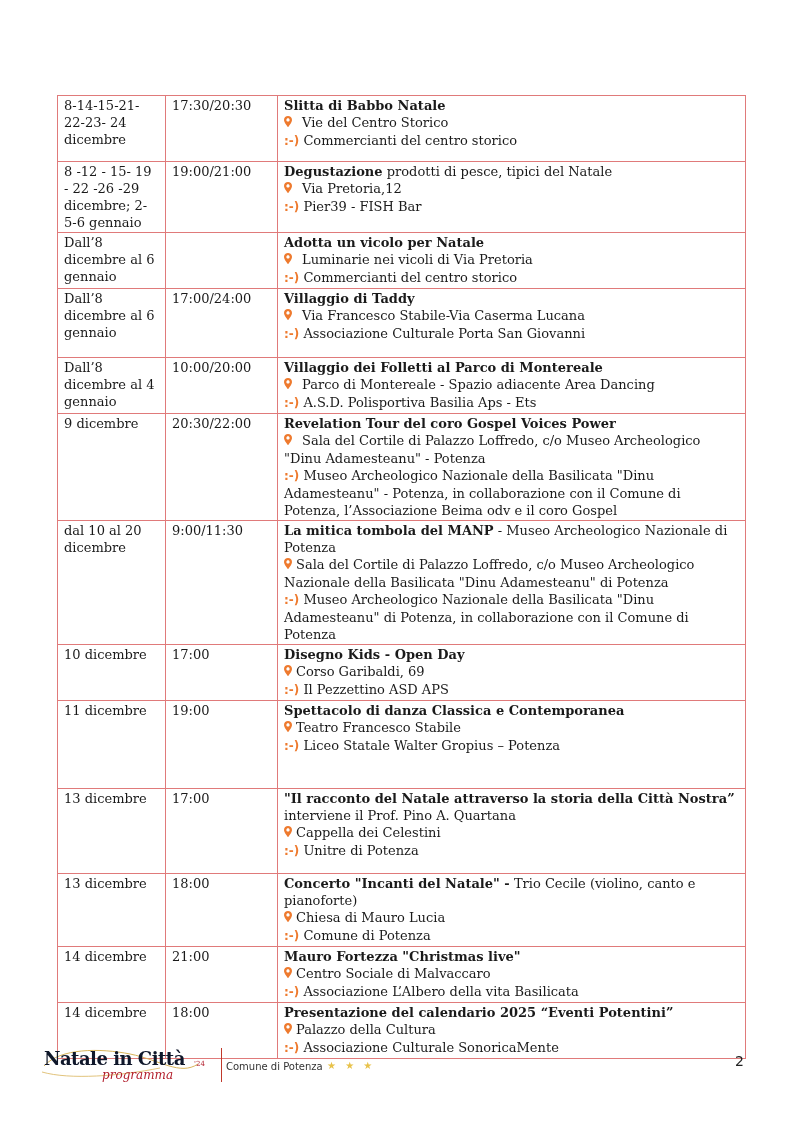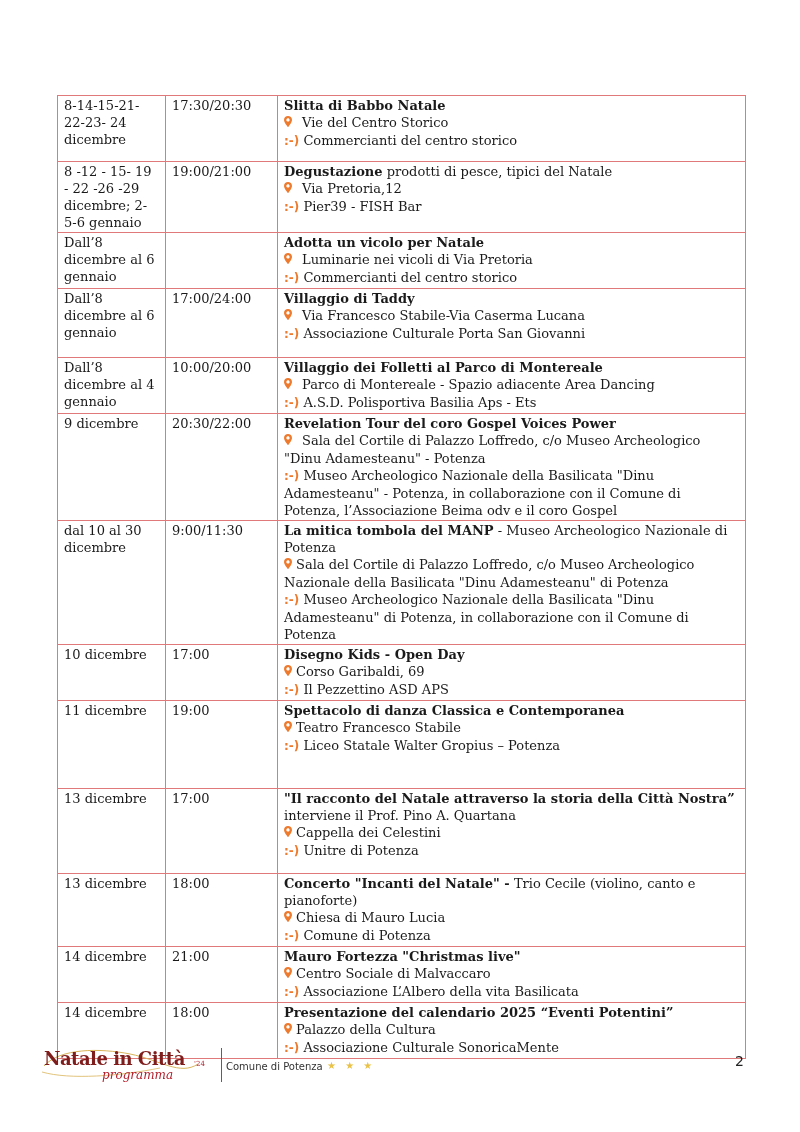--- a/index.html
+++ b/index.html
@@ -11,21 +11,21 @@
   table.events td { border: 1px solid #e07a7a; vertical-align: top; padding: 1px 6px 1px 6px; }
   col.c-date { width: 108px; }
   col.c-time { width: 112px; }
   col.c-desc { width: 468px; }
   .title { font-weight: bold; }
   .pin { color: #ee7a2e; display: inline-block; width: 18px; font-family: "DejaVu Sans", sans-serif; font-size: 11px; }
   .pin.tight { width: 12px; }
   .smile { color: #ee7a2e; font-weight: bold; font-family: "DejaVu Sans", sans-serif; font-size: 12px; }
   .footer { position: absolute; left: 44px; top: 1046px; height: 40px; width: 340px; }
   .logo-natale { position: absolute; left: 0; top: 2px; font-family: "DejaVu Serif", serif;
-    font-weight: bold; color: #7f1d1d; font-size: 18px; letter-spacing: -0.5px; }
+    font-weight: bold; color: #0f172a; font-size: 18px; letter-spacing: -0.5px; }
   .logo-sub { position: absolute; left: 20px; top: 22px; font-family: "DejaVu Serif", serif;
     font-style: italic; color: #b21e2b; font-size: 12px; margin-left: 38px; }
   .logo-year { position: absolute; left: 150px; top: 14px; color: #b21e2b; font-size: 7px; }
   .logo-ribbon { position: absolute; left: -4px; top: 0px; width: 160px; height: 34px; }
   .divider { position: absolute; left: 177px; top: 2px; width: 1px; height: 34px; background: #c0392b; }
   .comune { position: absolute; left: 182px; top: 15px; font-family: "DejaVu Sans", sans-serif;
     font-size: 10px; color: #333; }
   .stars { position: absolute; left: 283px; top: 14px; color: #e8c24a; font-size: 10px; letter-spacing: 3px; }
   .page-num { position: absolute; left: 735px; top: 1053px; font-family: "DejaVu Sans", sans-serif;
     font-size: 14px; color: #222; }
@@ -113,21 +113,21 @@
         <div><span class="title">Revelation Tour del coro Gospel Voices Power</span><span></span></div>
 
         <div><span class="pin"><svg width="8" height="11" viewBox="0 0 8 11">
                   <path d="M4 0C1.8 0 0 1.7 0 3.9 0 6.7 4 11 4 11s4-4.3 4-7.1C8 1.7 6.2 0 4 0zm0 5.5c-.9 0-1.6-.7-1.6-1.6S3.1 2.3 4 2.3s1.6.7 1.6 1.6S4.9 5.5 4 5.5z" fill="#ee7a2e"></path>
                 </svg></span><span>Sala del Cortile di Palazzo Loffredo, c/o Museo Archeologico "Dinu Adamesteanu" - Potenza</span></div>
         <div><span class="smile">:-)</span> <span>Museo Archeologico Nazionale della Basilicata "Dinu Adamesteanu" - Potenza, in collaborazione con il Comune di Potenza, l’Associazione Beima odv e il coro Gospel</span></div>
       </td>
     </tr>
 
     <tr style="height: 120px;">
-      <td><span>dal 10 al 30 dicembre</span></td>
+      <td><span>dal 10 al 20 dicembre</span></td>
       <td><span>9:00/11:30</span></td>
       <td>
         <div><span class="title">La mitica tombola del MANP</span><span> - Museo Archeologico Nazionale di Potenza</span></div>
 
         <div><span class="pin tight"><svg width="8" height="11" viewBox="0 0 8 11">
                   <path d="M4 0C1.8 0 0 1.7 0 3.9 0 6.7 4 11 4 11s4-4.3 4-7.1C8 1.7 6.2 0 4 0zm0 5.5c-.9 0-1.6-.7-1.6-1.6S3.1 2.3 4 2.3s1.6.7 1.6 1.6S4.9 5.5 4 5.5z" fill="#ee7a2e"></path>
                 </svg></span><span>Sala del Cortile di Palazzo Loffredo, c/o Museo Archeologico Nazionale della Basilicata "Dinu Adamesteanu" di Potenza</span></div>
         <div><span class="smile">:-)</span> <span>Museo Archeologico Nazionale della Basilicata "Dinu Adamesteanu" di Potenza, in collaborazione con il Comune di Potenza</span></div>
       </td>
     </tr>

